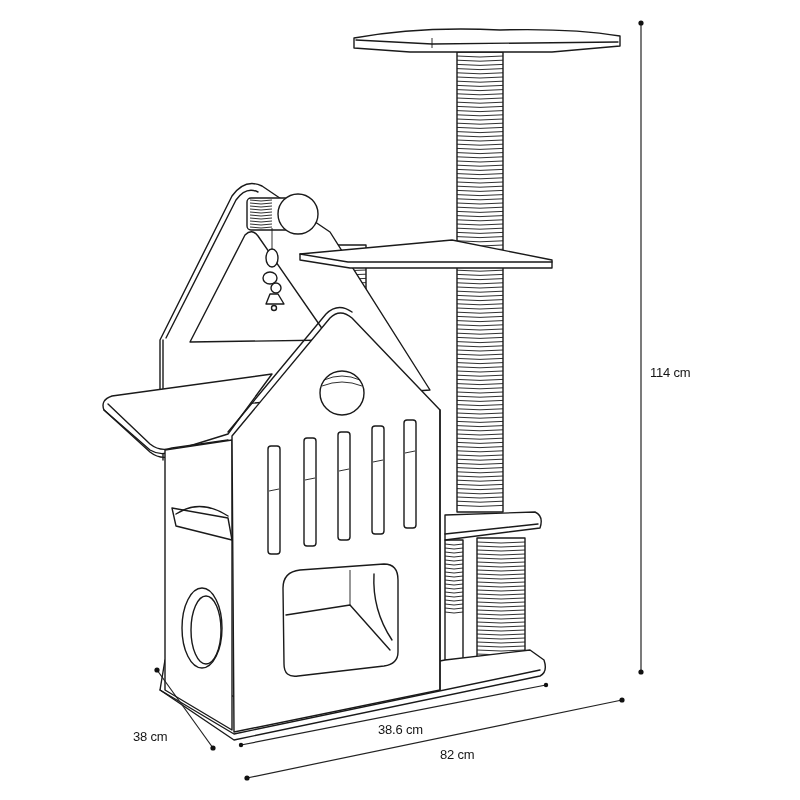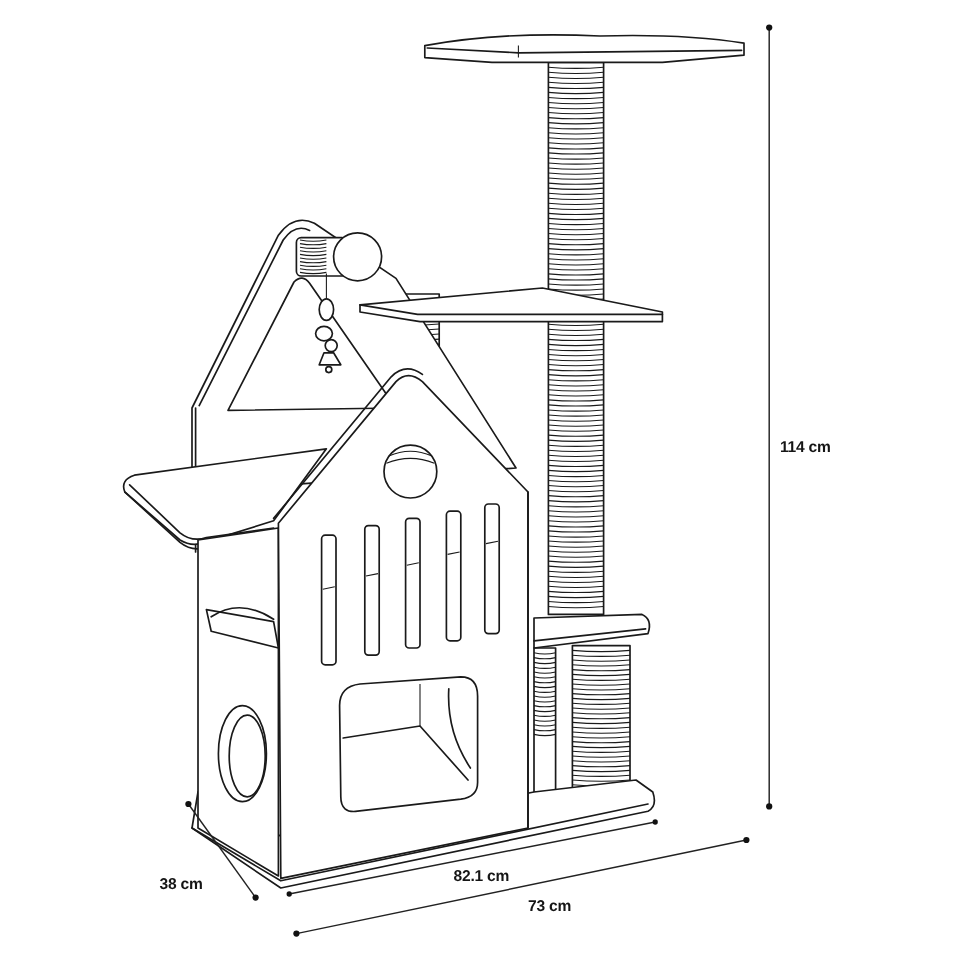--- a/index.html
+++ b/index.html
@@ -4,21 +4,21 @@
 <style>
   html, body { margin: 0; padding: 0; background: #ffffff; }
   body { width: 800px; height: 800px; position: relative; overflow: hidden;
          font-family: "Liberation Sans", "DejaVu Sans", sans-serif; }
   #stage { position: absolute; left: 0; top: 0; width: 800px; height: 800px; }
   .ln { fill: none; stroke: #1a1a1a; stroke-width: 1.4; stroke-linejoin: round; stroke-linecap: round; }
   .ln-thin { fill: none; stroke: #1a1a1a; stroke-width: 0.9; }
   .fill-w { fill: #ffffff; stroke: #1a1a1a; stroke-width: 1.4; stroke-linejoin: round; }
   .dim { stroke: #222; stroke-width: 1.2; fill: none; }
   .dot { fill: #111; }
-  .dim-label { position: absolute; font-size: 13px; font-weight: bold; color: #151515;
+  .dim-label { position: absolute; font-size: 13px; font-weight: normal; color: #151515;
                white-space: nowrap; letter-spacing: -0.2px; }
 </style>
 </head>
 <body>
 
 <svg id="stage" viewBox="0 0 800 800" xmlns="http://www.w3.org/2000/svg">
 
   <g>
     <rect x="457" y="52" width="46" height="460" class="fill-w"></rect>
     <g id="tallRings">
@@ -316,14 +316,14 @@
       <circle id="dimB1" r="2.2" class="dot" cx="241" cy="745"></circle>
       <circle id="dimB2" r="2.2" class="dot" cx="546" cy="685"></circle>
     <line id="dimT" class="dim" x1="247" y1="778" x2="622" y2="700"></line>
       <circle id="dimT1" r="2.6" class="dot" cx="247" cy="778"></circle>
       <circle id="dimT2" r="2.6" class="dot" cx="622" cy="700"></circle>
   </g>
 </svg>
 
 <div class="dim-label" id="lblH" style="left: 650px; top: 365px;">114 cm</div>
 <div class="dim-label" id="lblD" style="left: 133px; top: 729px;">38 cm</div>
-<div class="dim-label" id="lblB" style="left: 378px; top: 722px;">82.1 cm</div>
-<div class="dim-label" id="lblT" style="left: 440px; top: 747px;">73 cm</div>
+<div class="dim-label" id="lblB" style="left: 378px; top: 722px;">38.6 cm</div>
+<div class="dim-label" id="lblT" style="left: 440px; top: 747px;">82 cm</div>
 
 </body></html>

